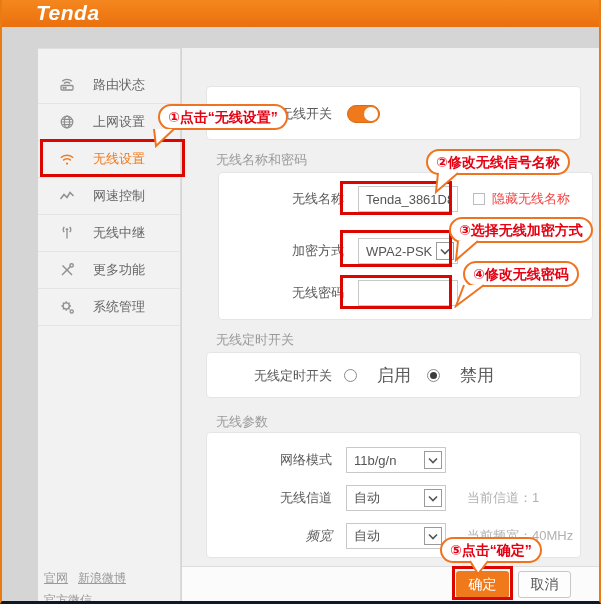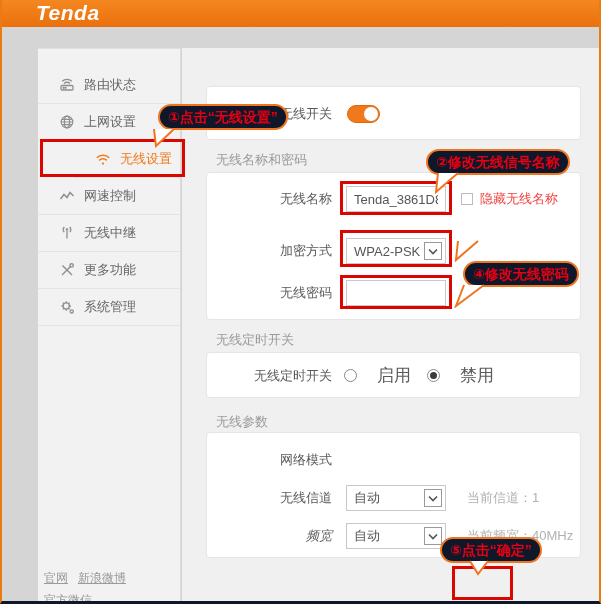--- a/index.html
+++ b/index.html
@@ -10,21 +10,21 @@
           overflow:hidden; }
   
   .header { position:absolute; left:-2px; top:0; width:601px; height:27px;
             background:linear-gradient(#f5871f,#ea700d); }
   .logo { position:absolute; left:36px; top:1px; color:#fff; font-size:21px; font-weight:bold;
           font-style:italic; letter-spacing:0.5px; }
   
   .sidebar { position:absolute; left:36px; top:48px; width:143px; bottom:0; background:#f3f2f2;
              border-right:1px solid #dcdbdb; border-top:1px solid #e0dfdf; }
   .side-item { position:absolute; left:0; width:100%; height:37px; display:flex; align-items:center;
-               gap:9px; padding-left:21px; border-bottom:1px solid #e5e4e4; font-size:13px; color:#666;
+               gap:18px; padding-left:21px; border-bottom:1px solid #e5e4e4; font-size:13px; color:#666;
                cursor:pointer; }
   .side-item .icon { width:16px; height:16px; display:inline-flex; }
   .side-item.active { color:#f0791b; }
   
   .main { position:absolute; left:180px; top:48px; width:417px; bottom:0; background:#f1f0f1; }
   .card { position:absolute; background:#fff; border:1px solid #e6e5e5; border-radius:4px; }
   .sec-title { position:absolute; font-size:13px; color:#9b9a9a; }
   .flabel { position:absolute; left:0; width:125px; text-align:right; font-size:13px; color:#5b5a5a;
             line-height:26px; }
   .input { position:absolute; width:100px; height:26px; border:1px solid #c9c8c8; background:#fff;
@@ -46,21 +46,21 @@
   .radio .dot { width:7px; height:7px; border-radius:50%; background:#3c3c3c; }
   .radio-label { font-size:17px; color:#5b5a5a; margin-left:20px; }
   .btnbar { position:absolute; left:0; right:0; bottom:0; height:35px; background:#fbfbfb;
             border-top:1px solid #ddd; }
   .btn-ok { position:absolute; width:53px; height:27px; background:#f0791b; color:#fff; font-size:14px;
             border:none; border-radius:3px; cursor:pointer; font-family:"Liberation Sans",sans-serif; }
   .btn-cancel { position:absolute; width:53px; height:27px; background:#fdfdfd; color:#555; font-size:14px;
             border:1px solid #c9c8c8; border-radius:3px; cursor:pointer; font-family:"Liberation Sans",sans-serif; }
   
   .red-box { position:absolute; border:3px solid #dc0600; z-index:5; pointer-events:none; }
-  .callout { position:absolute; background:#0f172a; border:2px solid #f07420; border-radius:13px;
+  .callout { position:absolute; background:#ffffff; border:2px solid #f07420; border-radius:13px;
              color:#e60012; font-size:14px; font-weight:bold; line-height:22px; padding:0 8px;
              white-space:nowrap; z-index:10; }
   .tail { position:absolute; z-index:11; }
   
   .footer-links { position:absolute; left:42px; bottom:0; z-index:3; font-size:12px; color:#9a9a9a; }
   .footer-links a { color:#9a9a9a; text-decoration:underline; margin-right:10px; cursor:pointer; }
 </style>
 </head>
 <body>
 
@@ -86,21 +86,21 @@
     <div class="side-item" style="top:55px;">
       <span class="icon">
         <svg width="16" height="16" viewBox="0 0 16 16" fill="none" stroke="#8f8f8f" stroke-width="1.2">
           <circle cx="8" cy="8" r="5.8"></circle>
             <ellipse cx="8" cy="8" rx="2.6" ry="5.8"></ellipse>
           <path d="M2.2 8 H13.8 M3.1 5.3 H12.9 M3.1 10.7 H12.9"></path>
         </svg>
         </span>
       <span>上网设置</span>
     </div>
-    <div class="side-item active" style="top:92px;margin-left:36px;">
+    <div class="side-item active" style="top:92px;">
       <span class="icon">
         <svg width="16" height="16" viewBox="0 0 16 16" fill="none" stroke="#f0791b" stroke-width="1.5">
           <path d="M1.8 6.8 A8.8 8.8 0 0 1 14.2 6.8"></path>
             <path d="M4.2 9.4 A5.4 5.4 0 0 1 11.8 9.4"></path>
           <circle cx="8" cy="12.6" r="1.1" fill="#f0791b" stroke="none"></circle>
         </svg>
         </span>
       <span>无线设置</span>
     </div>
     <div class="side-item" style="top:129px;">
@@ -147,21 +147,21 @@
   <div class="main">
 
     <div class="card" style="left:24px; top:38px; width:375px; height:54px;">
       <span class="flabel" style="top:14px;">无线开关</span>
       <div class="toggle" style="left:140px; top:18px;">
         <div class="knob"></div>
       </div>
     </div>
 
     <div class="sec-title" style="left:34px; top:103px;">无线名称和密码</div>
-    <div class="card" style="left:24px; top:124px; width:375px; height:148px;text-decoration:underline;">
+    <div class="card" style="left:36px; top:124px; width:375px; height:148px;text-decoration:underline;">
       <span class="flabel" style="top:13px;">无线名称</span>
       <input class="input" style="left: 139px; top: 13px;" value="Tenda_3861D8">
       <div style="position:absolute; left:254px; top:13px; height:26px; display:flex; align-items:center;">
         <span class="checkbox"></span>
         <span class="cb-label">隐藏无线名称</span>
       </div>
       <span class="flabel" style="top:65px;">加密方式</span>
       <div class="select" style="left:139px; top:65px;">
         <span class="sel-text">WPA2-PSK (</span>
         <span class="sel-arrow">
@@ -183,20 +183,28 @@
         <span class="radio" style="margin-left:16px;">
             <span class="dot"></span>
           </span>
         <span class="radio-label">禁用</span>
       </div>
     </div>
 
     <div class="sec-title" style="left:34px; top:365px;">无线参数</div>
     <div class="card" style="left:24px; top:384px; width:375px; height:126px;">
       <span class="flabel" style="top:14px;padding-left:32px;">网络模式</span>
+      <div class="select" style="left:139px; top:14px;">
+        <span class="sel-text">11b/g/n</span>
+        <span class="sel-arrow">
+          <svg width="10" height="7" viewBox="0 0 10 7" fill="none" stroke="#555" stroke-width="1.6">
+              <path d="M1 1.5 L5 5.5 L9 1.5"></path>
+            </svg>
+        </span>
+      </div>
       <span class="flabel" style="top:52px;">无线信道</span>
       <div class="select" style="left:139px; top:52px;">
         <span class="sel-text">自动</span>
         <span class="sel-arrow">
           <svg width="10" height="7" viewBox="0 0 10 7" fill="none" stroke="#555" stroke-width="1.6">
               <path d="M1 1.5 L5 5.5 L9 1.5"></path>
             </svg>
         </span>
       </div>
       <span class="hint" style="left:260px; top:52px;">当前信道：1</span>
@@ -205,20 +213,24 @@
         <span class="sel-text">自动</span>
         <span class="sel-arrow">
           <svg width="10" height="7" viewBox="0 0 10 7" fill="none" stroke="#555" stroke-width="1.6">
               <path d="M1 1.5 L5 5.5 L9 1.5"></path>
             </svg>
         </span>
       </div>
       <span class="hint" style="left:260px; top:90px;">当前频宽：40MHz</span>
     </div>
 
+    <div class="btnbar">
+      <button class="btn-ok" style="left:274px; top:4px;">确定</button>
+      <button class="btn-cancel" style="left:336px; top:4px;">取消</button>
+    </div>
   </div>
 
   <div class="footer-links" style="bottom:14px;">
     <a>官网</a><a>新浪微博</a>
   </div>
   <div class="footer-links" style="bottom:-8px;">
     <a>官方微信</a>
   </div>
 
   <div class="red-box" style="left:38px; top:139px; width:145px; height:38px;"></div>
@@ -230,20 +242,21 @@
   <div class="callout" style="left:156px; top:104px;">①点击“无线设置”</div>
   <svg class="tail" style="left:148px; top:128px;" width="28" height="20">
     <path d="M24 1 L6 18 L4 1" fill="#fff" stroke="#f07420" stroke-width="2"></path>
     </svg>
 
   <div class="callout" style="left:424px; top:149px;">②修改无线信号名称</div>
   <svg class="tail" style="left:430px; top:172px;" width="30" height="22">
     <path d="M26 1 L4 20 L6 1" fill="#fff" stroke="#f07420" stroke-width="2"></path>
     </svg>
 
+  <div class="callout" style="left:447px; top:217px;">③选择无线加密方式</div>
   <svg class="tail" style="left:450px; top:240px;" width="30" height="22">
     <path d="M26 1 L4 20 L6 1" fill="#fff" stroke="#f07420" stroke-width="2"></path>
     </svg>
 
   <div class="callout" style="left:461px; top:261px;">④修改无线密码</div>
   <svg class="tail" style="left:450px; top:284px;" width="36" height="24">
     <path d="M32 1 L4 22 L12 1" fill="#fff" stroke="#f07420" stroke-width="2"></path>
     </svg>
 
   <div class="callout" style="left:438px; top:537px;">⑤点击“确定”</div>

